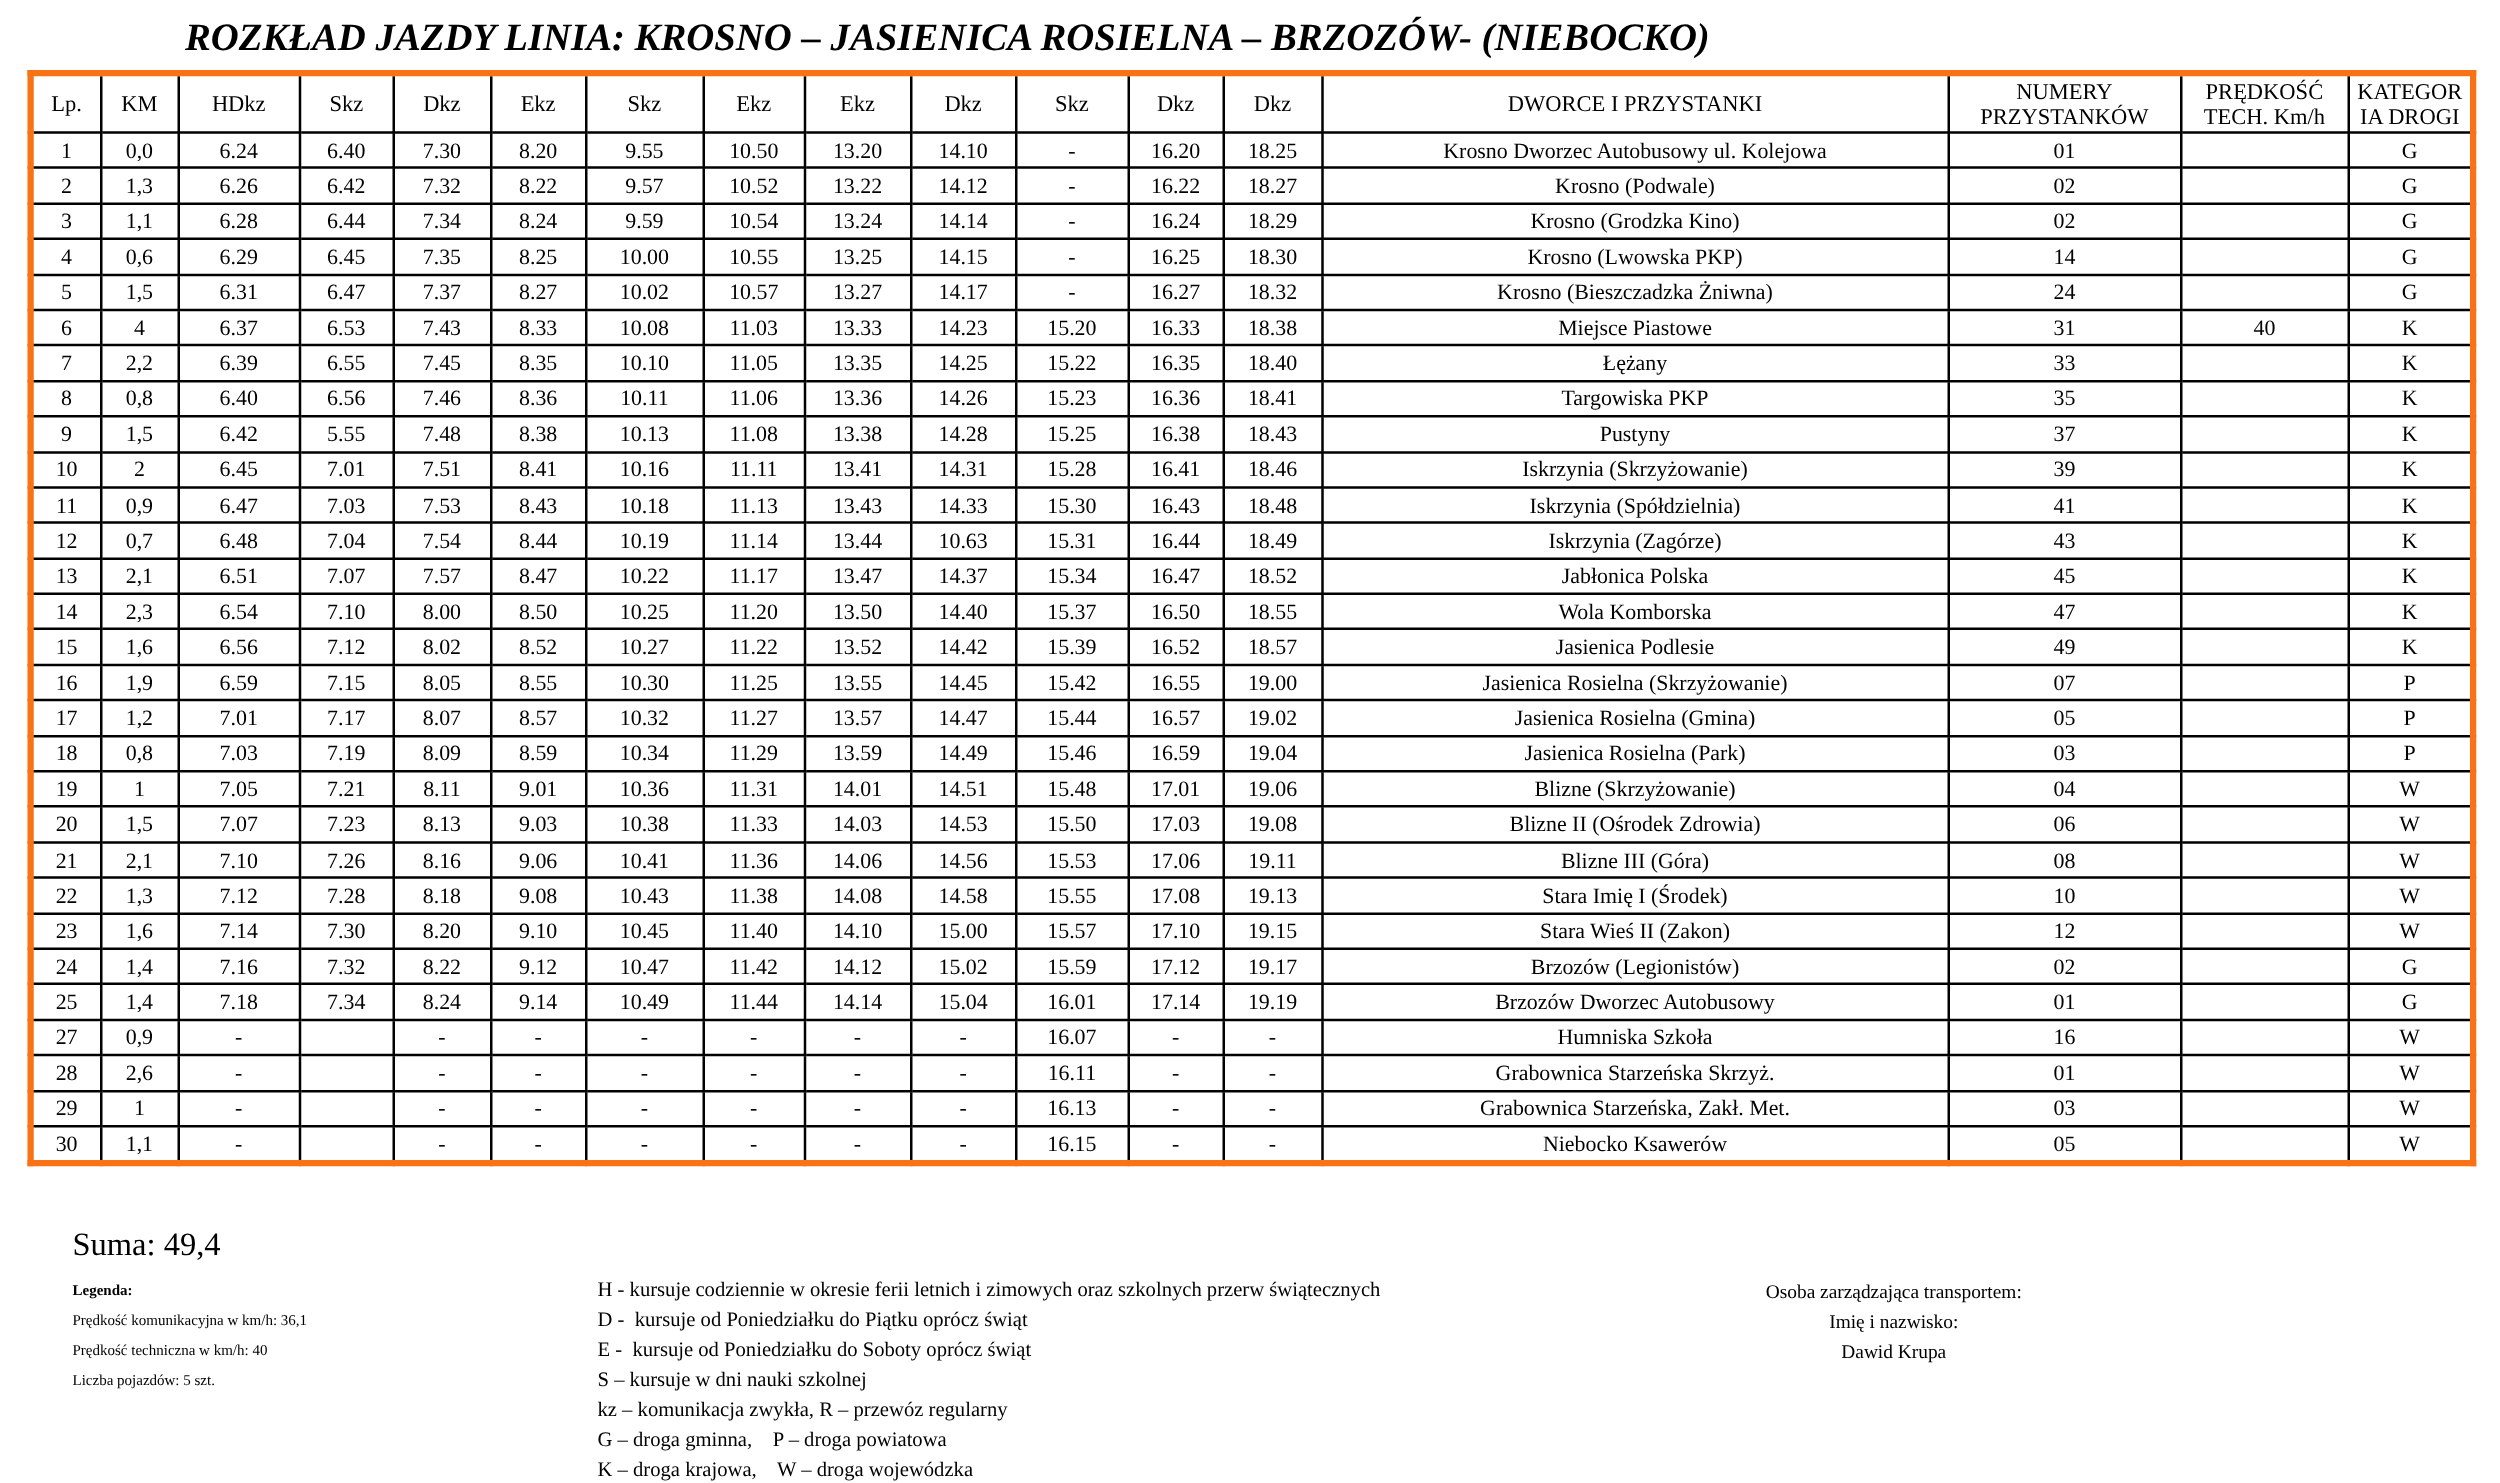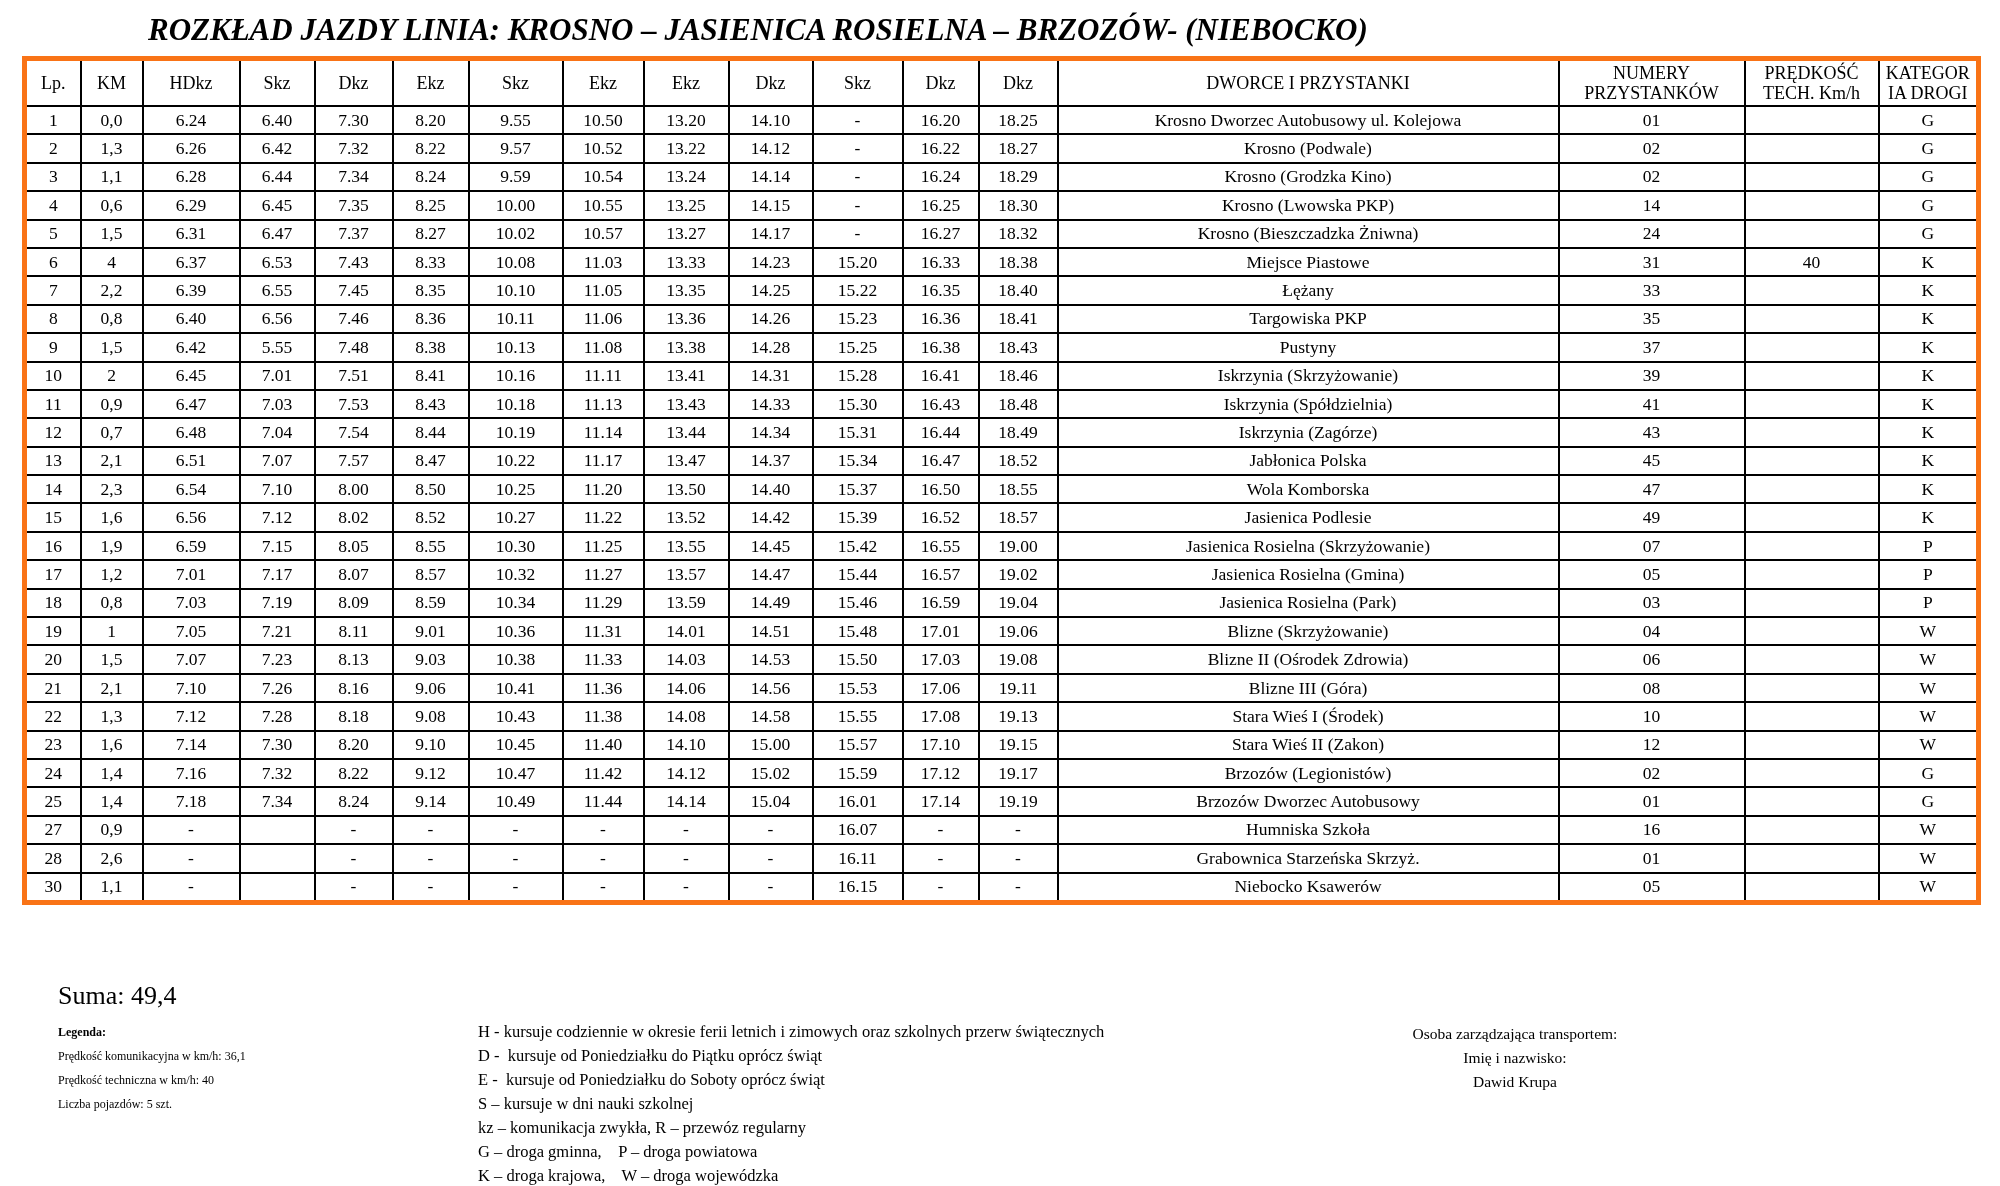--- a/index.html
+++ b/index.html
@@ -281,21 +281,21 @@
         <tr>
           <td>12</td>
           <td>0,7</td>
           <td>6.48</td>
           <td>7.04</td>
           <td>7.54</td>
           <td>8.44</td>
           <td>10.19</td>
           <td>11.14</td>
           <td>13.44</td>
-          <td>14.34</td>
+          <td>10.63</td>
           <td>15.31</td>
           <td>16.44</td>
           <td>18.49</td>
           <td>Iskrzynia (Zagórze)</td>
           <td>43</td>
           <td></td>
           <td>K</td>
         </tr>
         <tr>
           <td>13</td>
@@ -475,21 +475,21 @@
           <td>7.28</td>
           <td>8.18</td>
           <td>9.08</td>
           <td>10.43</td>
           <td>11.38</td>
           <td>14.08</td>
           <td>14.58</td>
           <td>15.55</td>
           <td>17.08</td>
           <td>19.13</td>
-          <td>Stara Wieś I (Środek)</td>
+          <td>Stara Imię I (Środek)</td>
           <td>10</td>
           <td></td>
           <td>W</td>
         </tr>
         <tr>
           <td>23</td>
           <td>1,6</td>
           <td>7.14</td>
           <td>7.30</td>
           <td>8.20</td>
@@ -576,20 +576,39 @@
           <td>-</td>
           <td>16.11</td>
           <td>-</td>
           <td>-</td>
           <td>Grabownica Starzeńska Skrzyż.</td>
           <td>01</td>
           <td></td>
           <td>W</td>
         </tr>
         <tr>
+          <td>29</td>
+          <td>1</td>
+          <td>-</td>
+          <td></td>
+          <td>-</td>
+          <td>-</td>
+          <td>-</td>
+          <td>-</td>
+          <td>-</td>
+          <td>-</td>
+          <td>16.13</td>
+          <td>-</td>
+          <td>-</td>
+          <td>Grabownica Starzeńska, Zakł. Met.</td>
+          <td>03</td>
+          <td></td>
+          <td>W</td>
+        </tr>
+        <tr>
           <td>30</td>
           <td>1,1</td>
           <td>-</td>
           <td></td>
           <td>-</td>
           <td>-</td>
           <td>-</td>
           <td>-</td>
           <td>-</td>
           <td>-</td>

